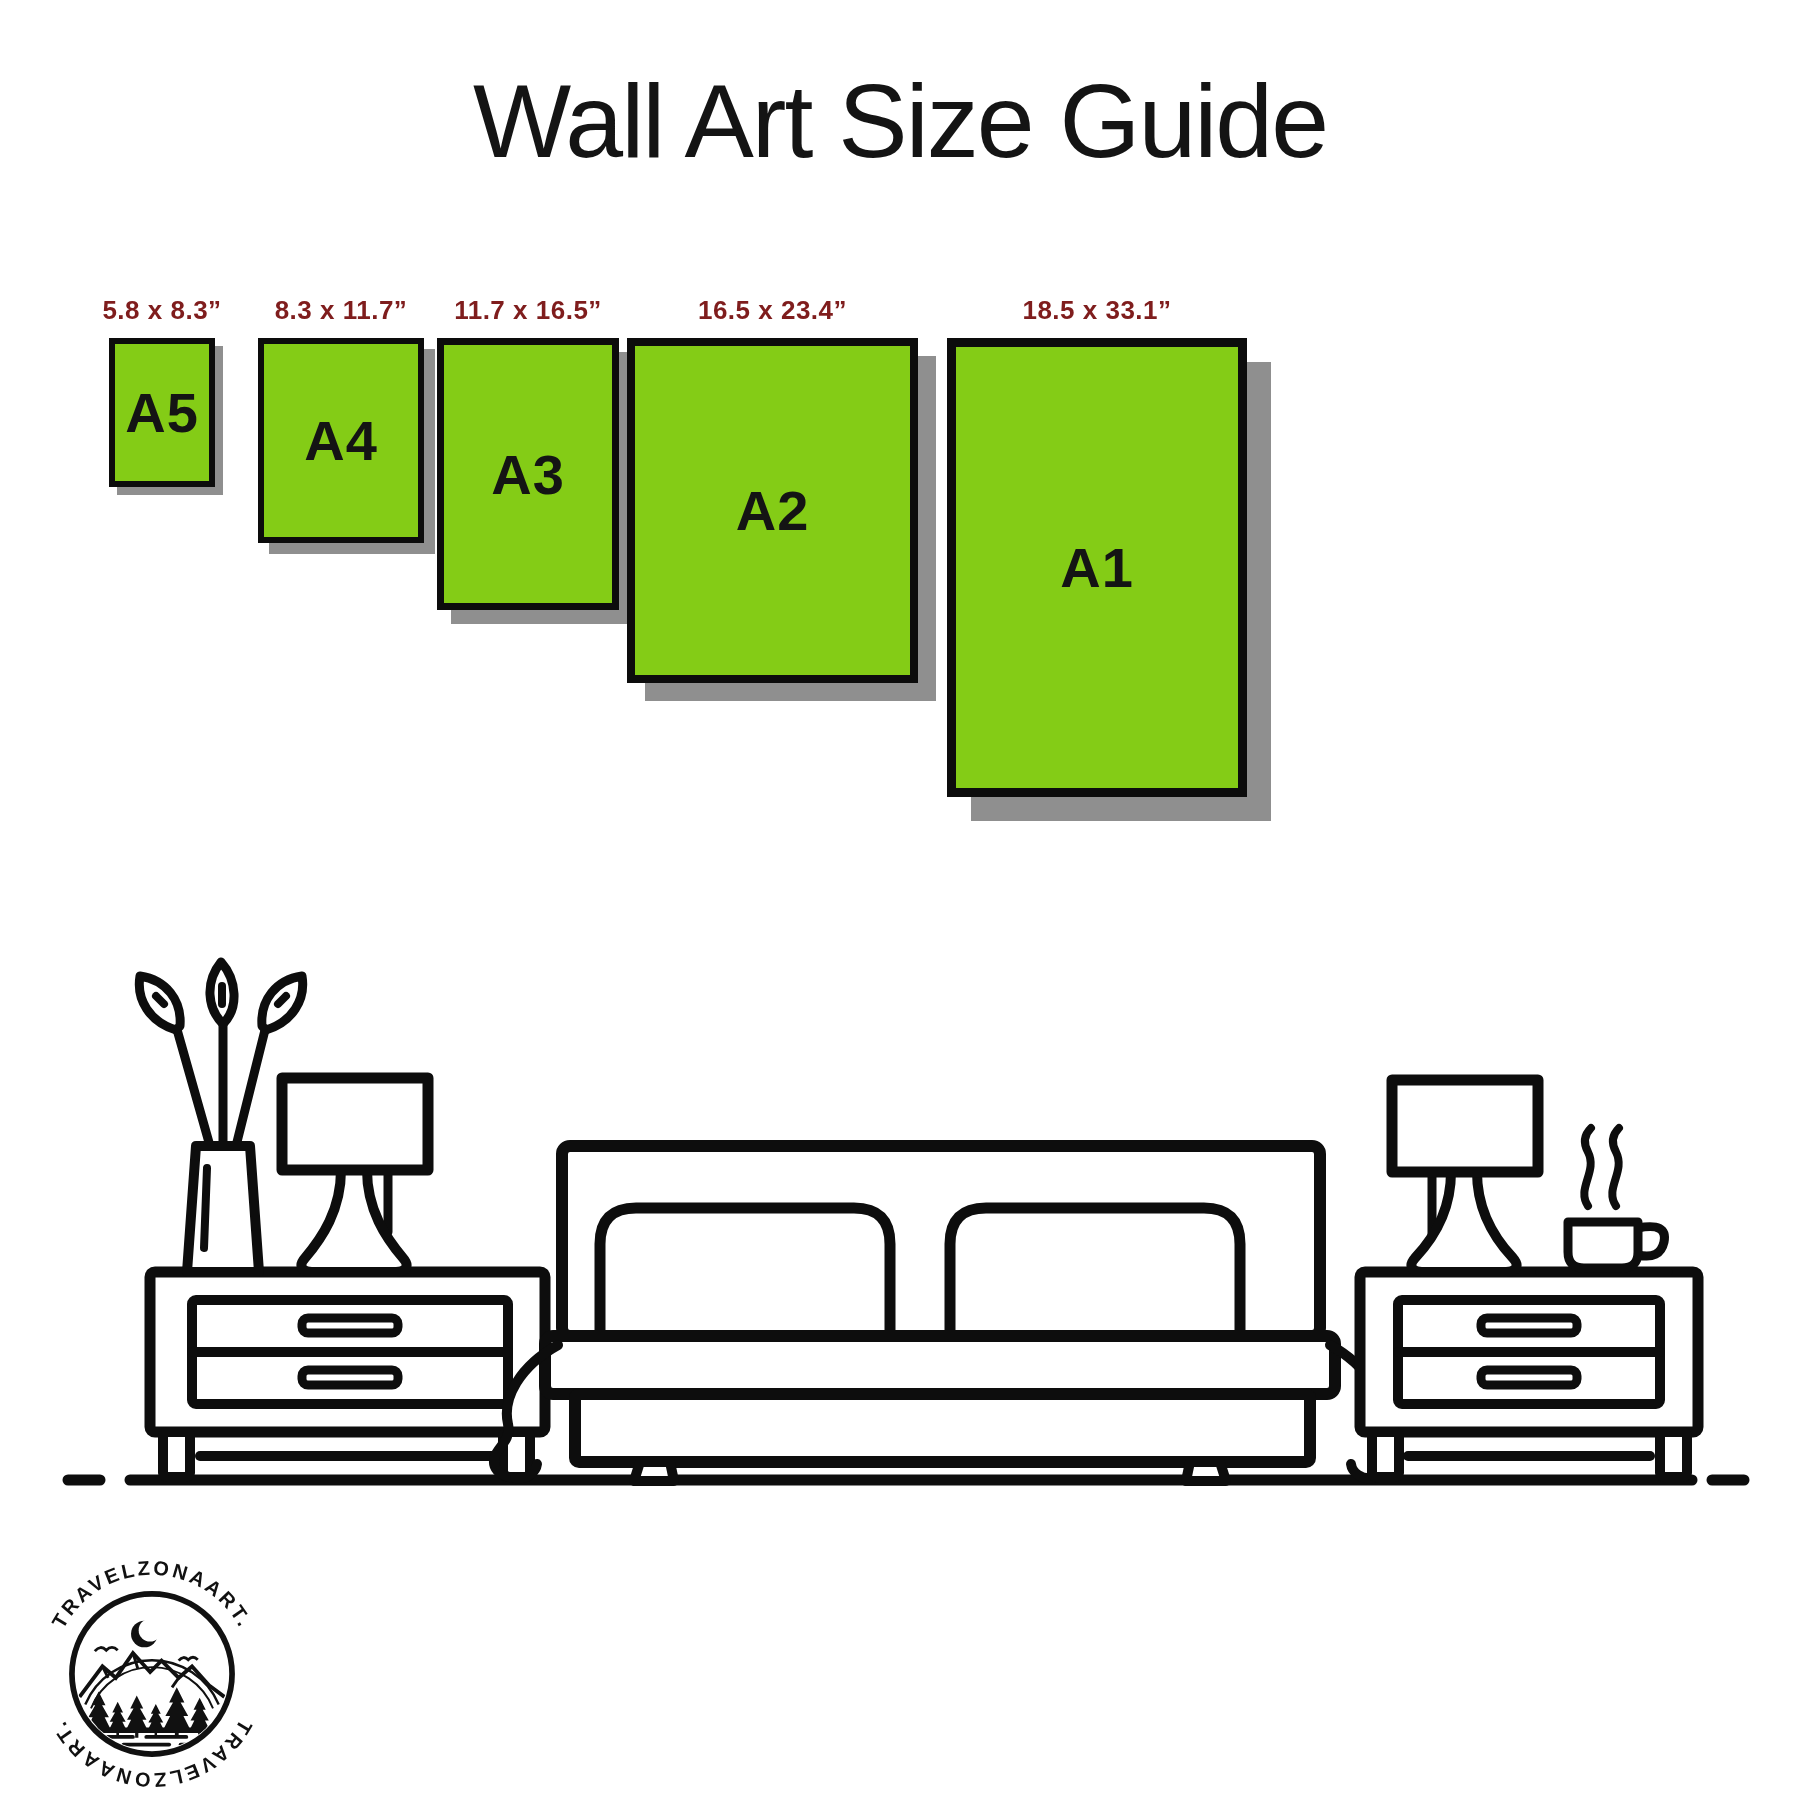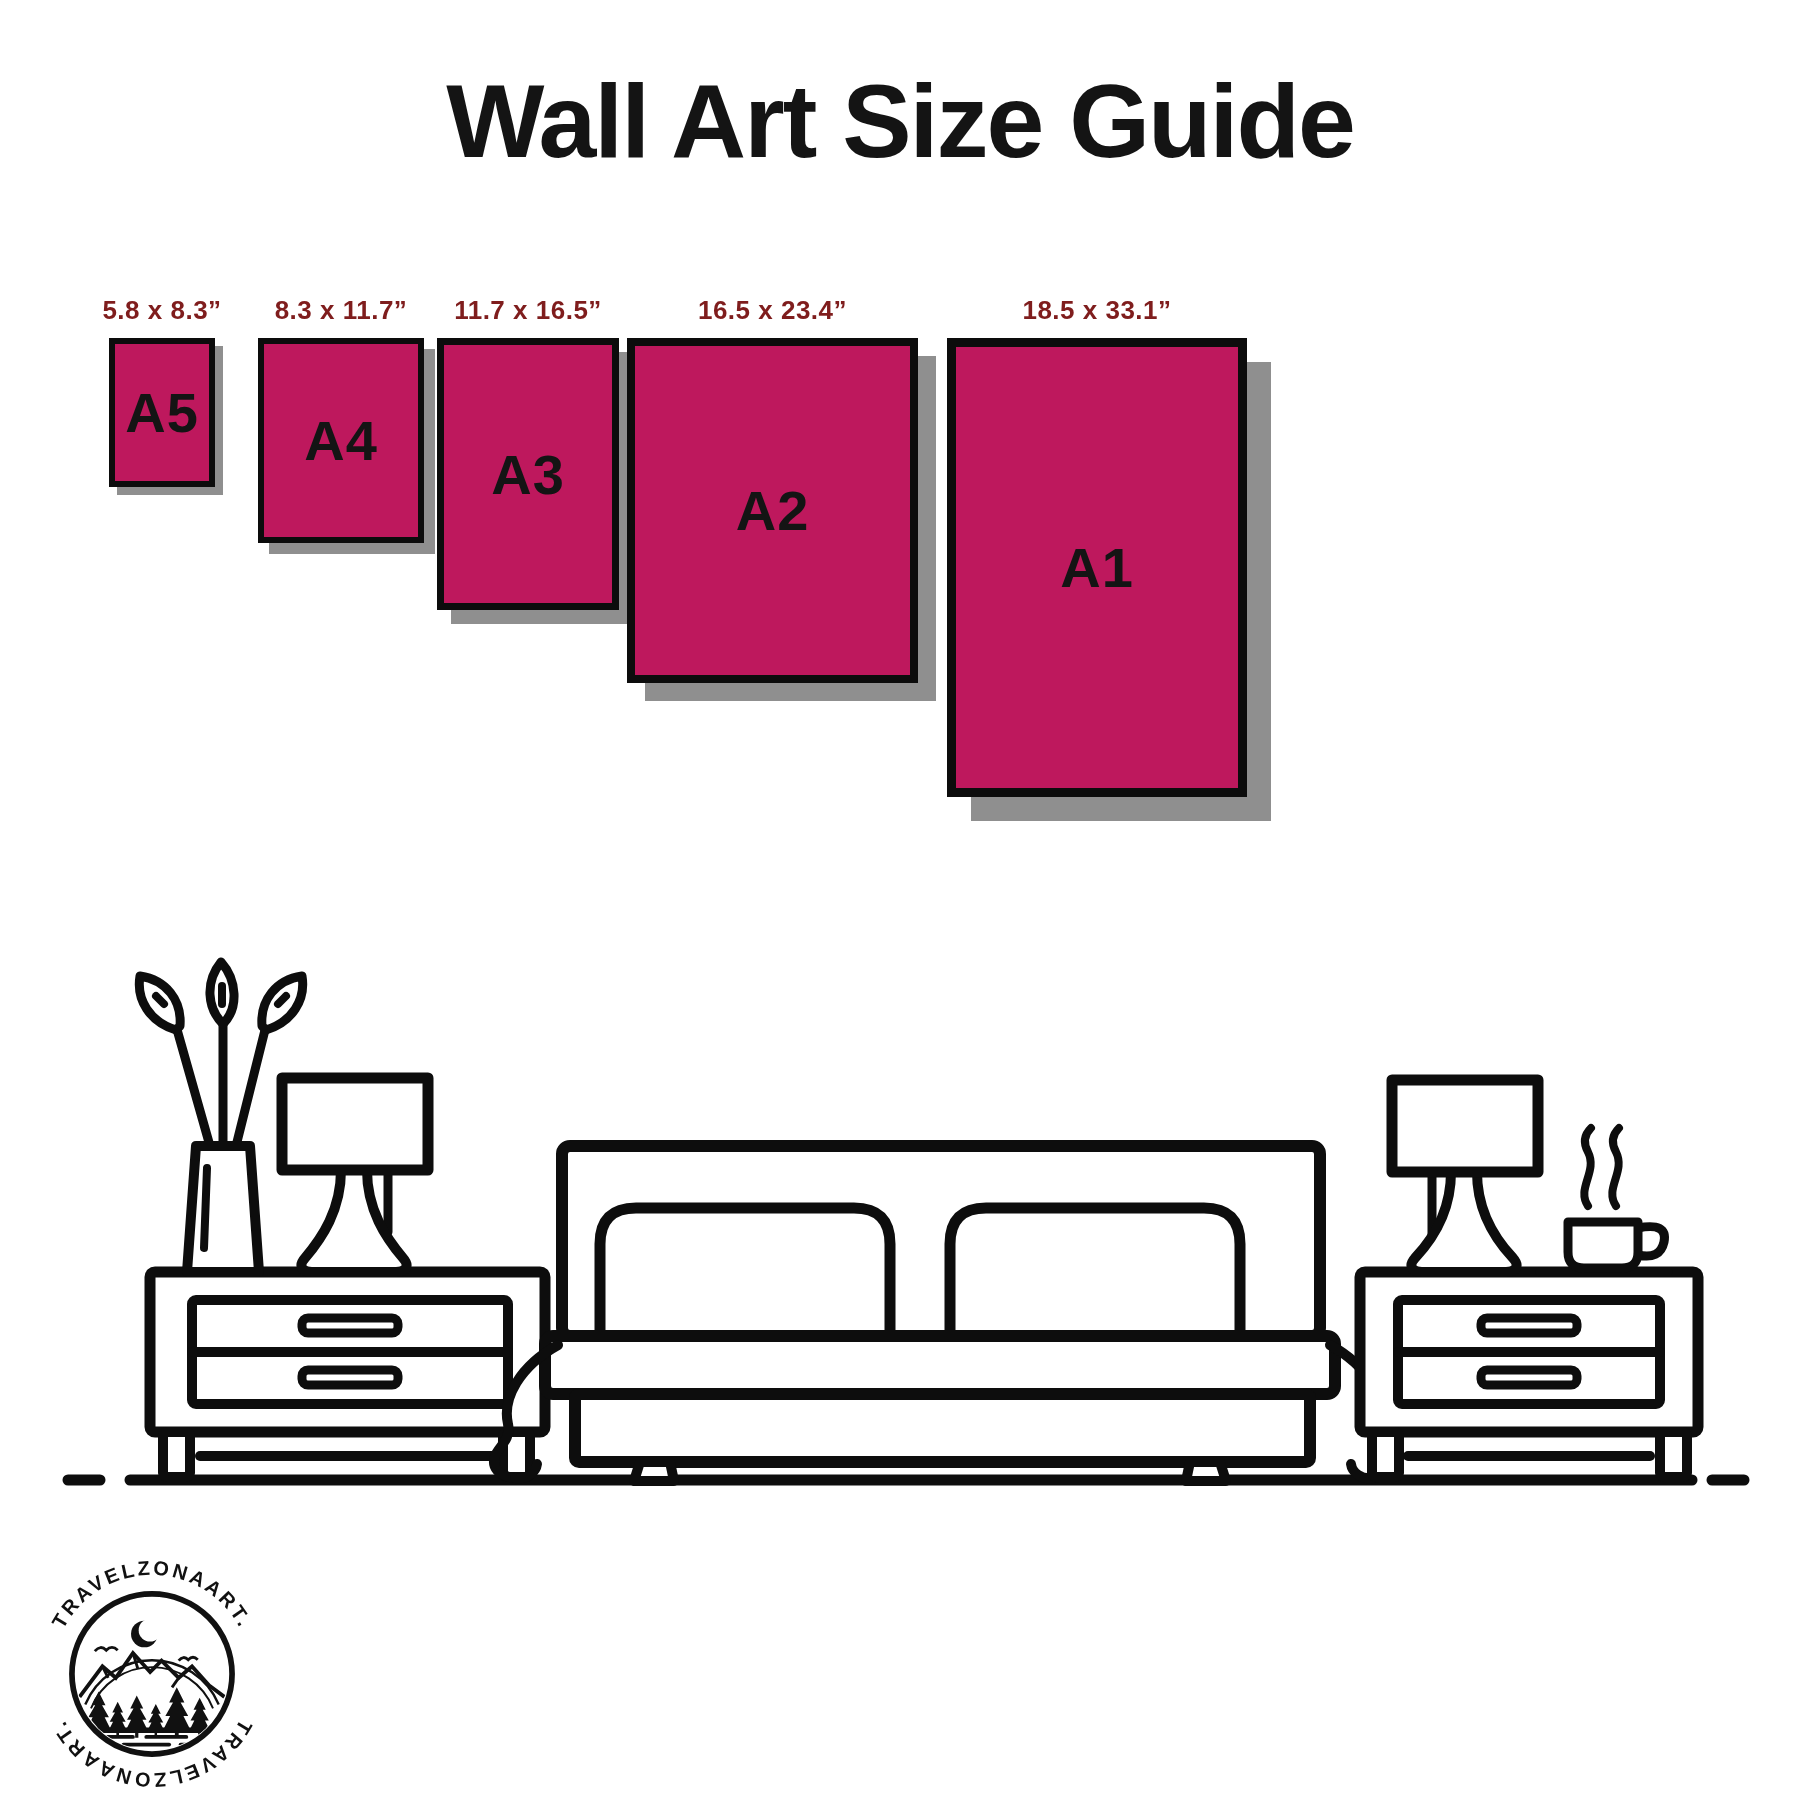--- a/index.html
+++ b/index.html
@@ -3,30 +3,30 @@
 <meta charset="utf-8">
 <style>
   html,body{margin:0;padding:0;background:#e8e8e8;}
   .canvas{
     position:relative;width:1800px;height:1800px;background:#ffffff;
     font-family:"Liberation Sans",sans-serif;color:#101010;overflow:hidden;
   }
   
   .title{
     position:absolute;left:0;top:62px;width:100%;text-align:center;
-    font-size:104px;font-weight:700;letter-spacing:-2px;color:#141414;
+    font-size:104px;font-weight:400;letter-spacing:-2px;color:#141414;
   }
   
   .size-unit{position:absolute;}
   .size-dim{
     position:absolute;bottom:calc(100% + 12px);left:50%;transform:translateX(-50%);
     white-space:nowrap;font-size:26px;font-weight:700;color:#7f1d1d;letter-spacing:0.5px;
   }
   .size-box{
-    width:100%;height:100%;box-sizing:border-box;background:#be185d;
+    width:100%;height:100%;box-sizing:border-box;background:#84cc16;
     border:6px solid #0c0c0c;display:flex;align-items:center;justify-content:center;
   }
   .size-code{font-size:56px;font-weight:700;color:#141414;letter-spacing:1px;}
   .u-a5{left:109px;top:338px;width:106px;height:149px;}
   .u-a4{left:258px;top:338px;width:166px;height:205px;}
   .u-a3{left:437px;top:338px;width:182px;height:272px;}
   .u-a2{left:627px;top:338px;width:291px;height:345px;}
   .u-a1{left:947px;top:338px;width:300px;height:459px;}
   .u-a0{left:1302px;top:338px;width:386px;height:602px;}
   .b-a5{border-width:6px;box-shadow:8px 8px 0 #8f8f8f;}

